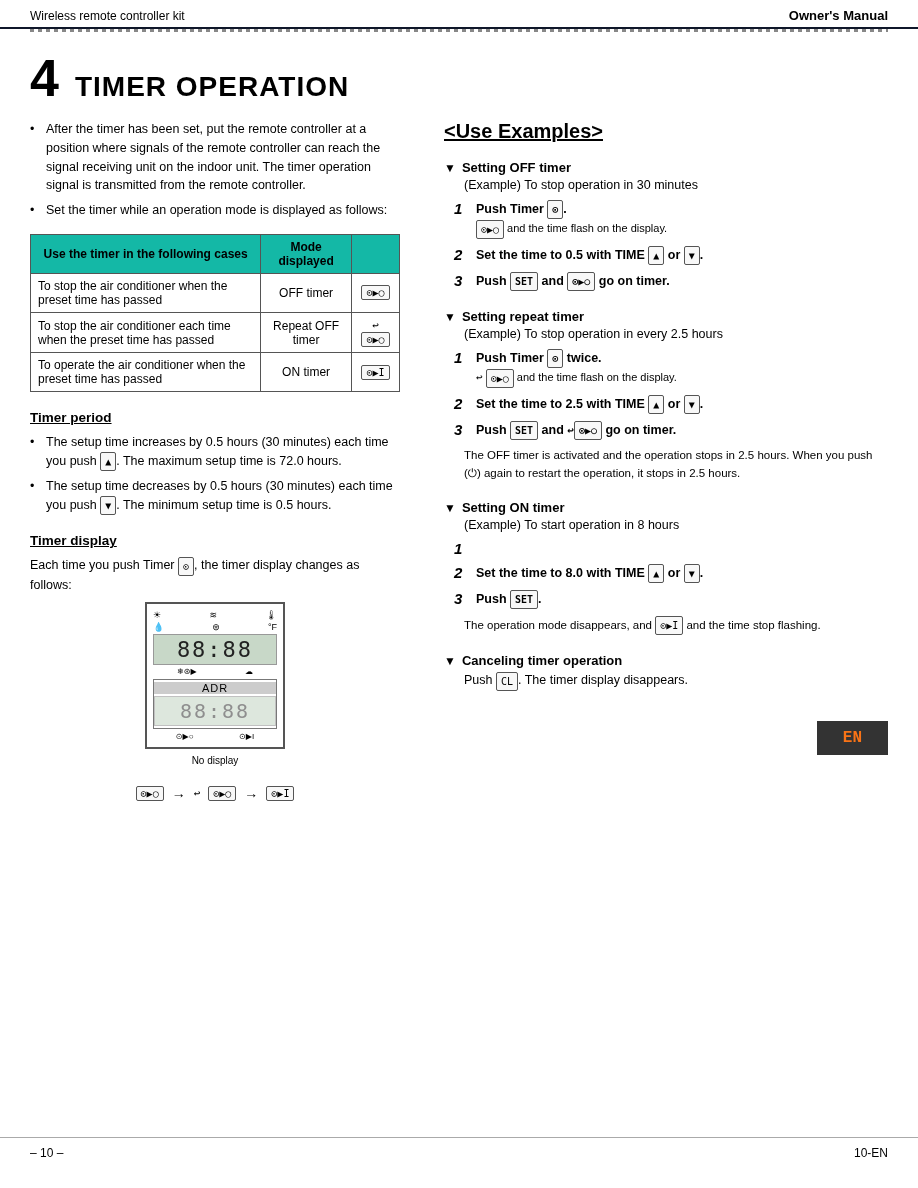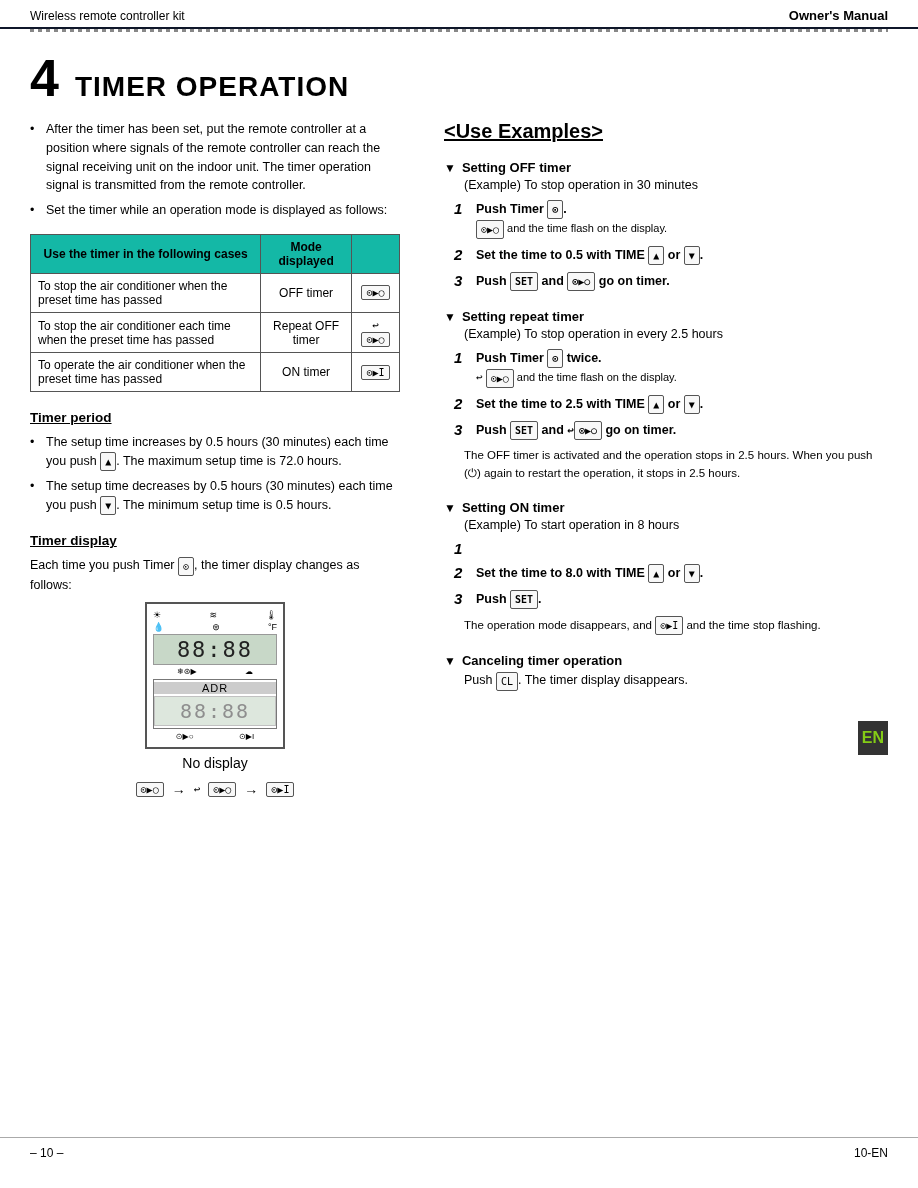--- a/index.html
+++ b/index.html
@@ -168,42 +168,43 @@
       vertical-align: middle;
     }
     .icon-sym {
       display: inline-block;
       font-size: 11px;
       vertical-align: middle;
       font-family: monospace;
     }
     .no-display-label {
       text-align: center;
-      font-size: 14px;
-      margin-bottom: 6px;
+      font-size: 10px;
+      margin-bottom: 15px;
     }
     .diagram-arrow-row {
       display: flex;
       align-items: center;
       justify-content: center;
       gap: 8px;
       font-size: 12px;
       margin-top: 4px;
     }
     .diagram-arrow { font-size: 14px; }
 
     
     .en-badge {
       position: absolute;
       right: 0;
       background: #333;
-      color: #84cc16;
+      color: #f97316;
       font-size: 16px;
       font-weight: bold;
-      padding: 8px 4px;
+      padding: 8px 26px;
+      font-family: Liberation Mono, monospace;
     }
 
     
     .footer {
       display: flex;
       justify-content: space-between;
       padding: 8px 30px;
       font-size: 12px;
       border-top: 1px solid #aaa;
       position: absolute;

